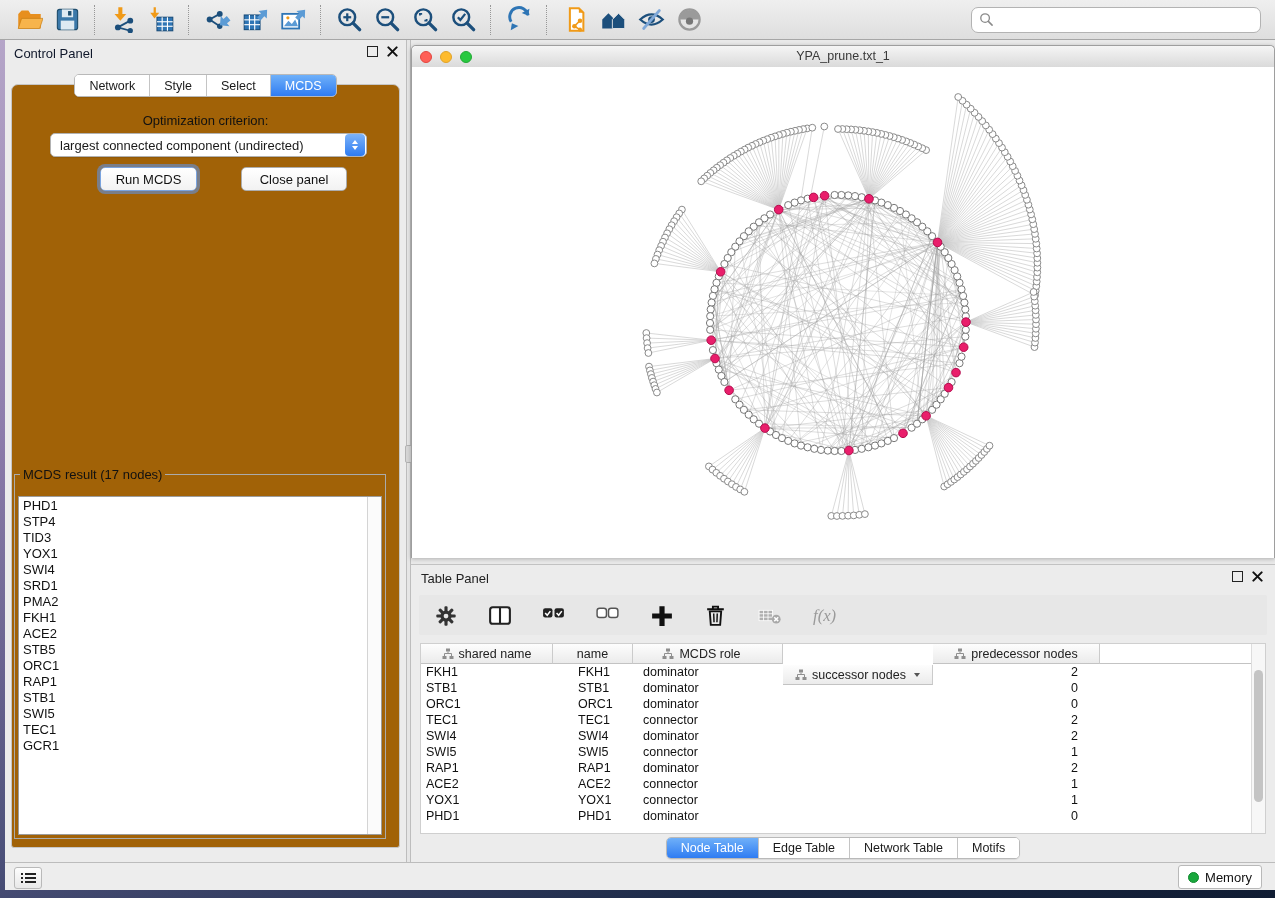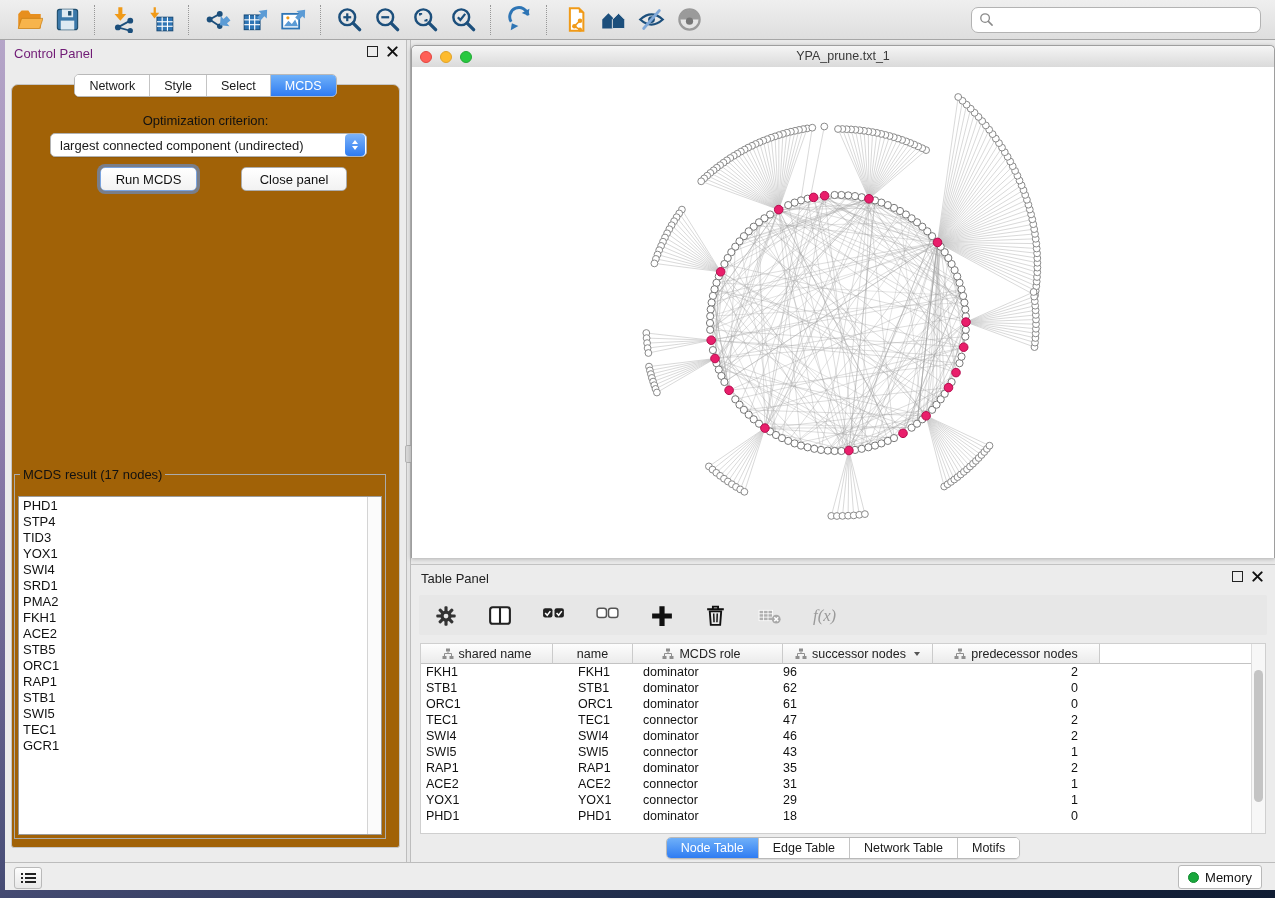--- a/index.html
+++ b/index.html
@@ -13,21 +13,21 @@
   .tbtn{width:38px;height:34px;display:flex;align-items:center;justify-content:center;border-radius:4px;}
   .tbtn svg{width:27px;height:27px;}
   .tsep{width:1px;height:30px;border-left:1px dotted #979797;margin:0 8px;}
   .searchbox{margin-left:auto;margin-right:4px;width:290px;height:26px;background:#fff;
     border:1px solid #b3b3b3;border-radius:7px;display:flex;align-items:center;padding:0 7px;box-sizing:border-box;}
   .searchbox svg{width:15px;height:15px;margin-right:5px;flex:none;}
   .searchbox input{border:none;outline:none;flex:1;font-size:13px;font-family:inherit;background:transparent;}
   
   .control-panel{position:absolute;left:5px;top:40px;width:401px;height:822px;background:#ececec;box-sizing:border-box;}
   .panel-title-row{position:absolute;left:0;top:0;width:100%;height:26px;}
-  .panel-title{position:absolute;left:9px;top:6px;font-size:13px;color:#701a75;}
+  .panel-title{position:absolute;left:9px;top:6px;font-size:13px;color:#0f172a;}
   .panel-icons{position:absolute;right:8px;top:6px;display:flex;gap:9px;align-items:center;}
   .float-ic{width:9px;height:9px;border:1.6px solid #222;background:transparent;}
   .close-ic{width:11px;height:11px;}
   .cp-tabs{position:absolute;left:0;top:34px;width:100%;display:flex;justify-content:center;z-index:3;}
   .seg{display:flex;background:#fff;border:1px solid #b9b9b9;border-radius:5px;overflow:hidden;height:21px;box-shadow:0 1px 1px rgba(0,0,0,.08);}
   .seg .tab{font-size:12.5px;display:flex;align-items:center;padding:0 14px;border-right:1px solid #c4c4c4;color:#1a1a1a;background:#fff;}
   .seg .tab:last-child{border-right:none;}
   .seg .tab.active{background:linear-gradient(#6fb0f9,#2f7cf2);color:#fff;}
   .cp-content{position:absolute;left:6px;right:6px;top:44px;bottom:14px;background:#a16207;
     border:1px solid #c6c6c6;border-radius:7px 7px 3px 3px;}
@@ -81,21 +81,21 @@
   .thead{display:flex;height:20px;}
   .th{box-sizing:border-box;height:20px;background:linear-gradient(#fdfdfd,#ebebeb);border-right:1px solid #cbcbcb;
     border-bottom:1px solid #c3c3c3;display:flex;align-items:center;justify-content:center;font-size:12.5px;color:#222;gap:5px;}
   .th .tree{width:12px;height:12px;flex:none;}
   .sort-chev{width:0;height:0;border-left:3.5px solid transparent;border-right:3.5px solid transparent;border-top:4px solid #555;margin-left:3px;}
   .trow{display:flex;height:16px;}
   .td{box-sizing:border-box;font-size:12.5px;line-height:16px;color:#111;white-space:nowrap;overflow:hidden;}
   .c1{width:132px;padding-left:5px;}
   .c2{width:80px;padding-left:25px;}
   .c3{width:150px;padding-left:10px;}
-  .c4{width:150px;text-align:left;padding-right:22px;}
+  .c4{width:150px;text-align:center;padding-right:22px;margin-top:21px;}
   .c5{width:167px;text-align:right;padding-right:22px;}
   .tscroll{position:absolute;right:0;top:0;bottom:0;width:13px;background:#f7f7f7;border-left:1px solid #ddd;}
   .tthumb{position:absolute;left:2px;right:2px;top:26px;height:132px;background:#c4c4c4;border-radius:5px;}
   .bottom-tabs{position:absolute;left:0;top:272px;width:100%;display:flex;justify-content:center;}
   .bseg{height:20px;}
   
   .status-bar{position:absolute;left:5px;right:0;top:862px;height:28px;background:#ededed;border-top:1px solid #bcbcbc;box-sizing:border-box;}
   .frame-btn{position:absolute;left:9px;top:4px;width:26px;height:20px;background:linear-gradient(#fdfdfd,#e8e8e8);
     border:1px solid #b9b9b9;border-radius:3px;display:flex;align-items:center;justify-content:center;}
   .memory-btn{position:absolute;right:13px;top:2px;height:22px;background:#fff;border:1px solid #b9b9b9;border-radius:3px;

